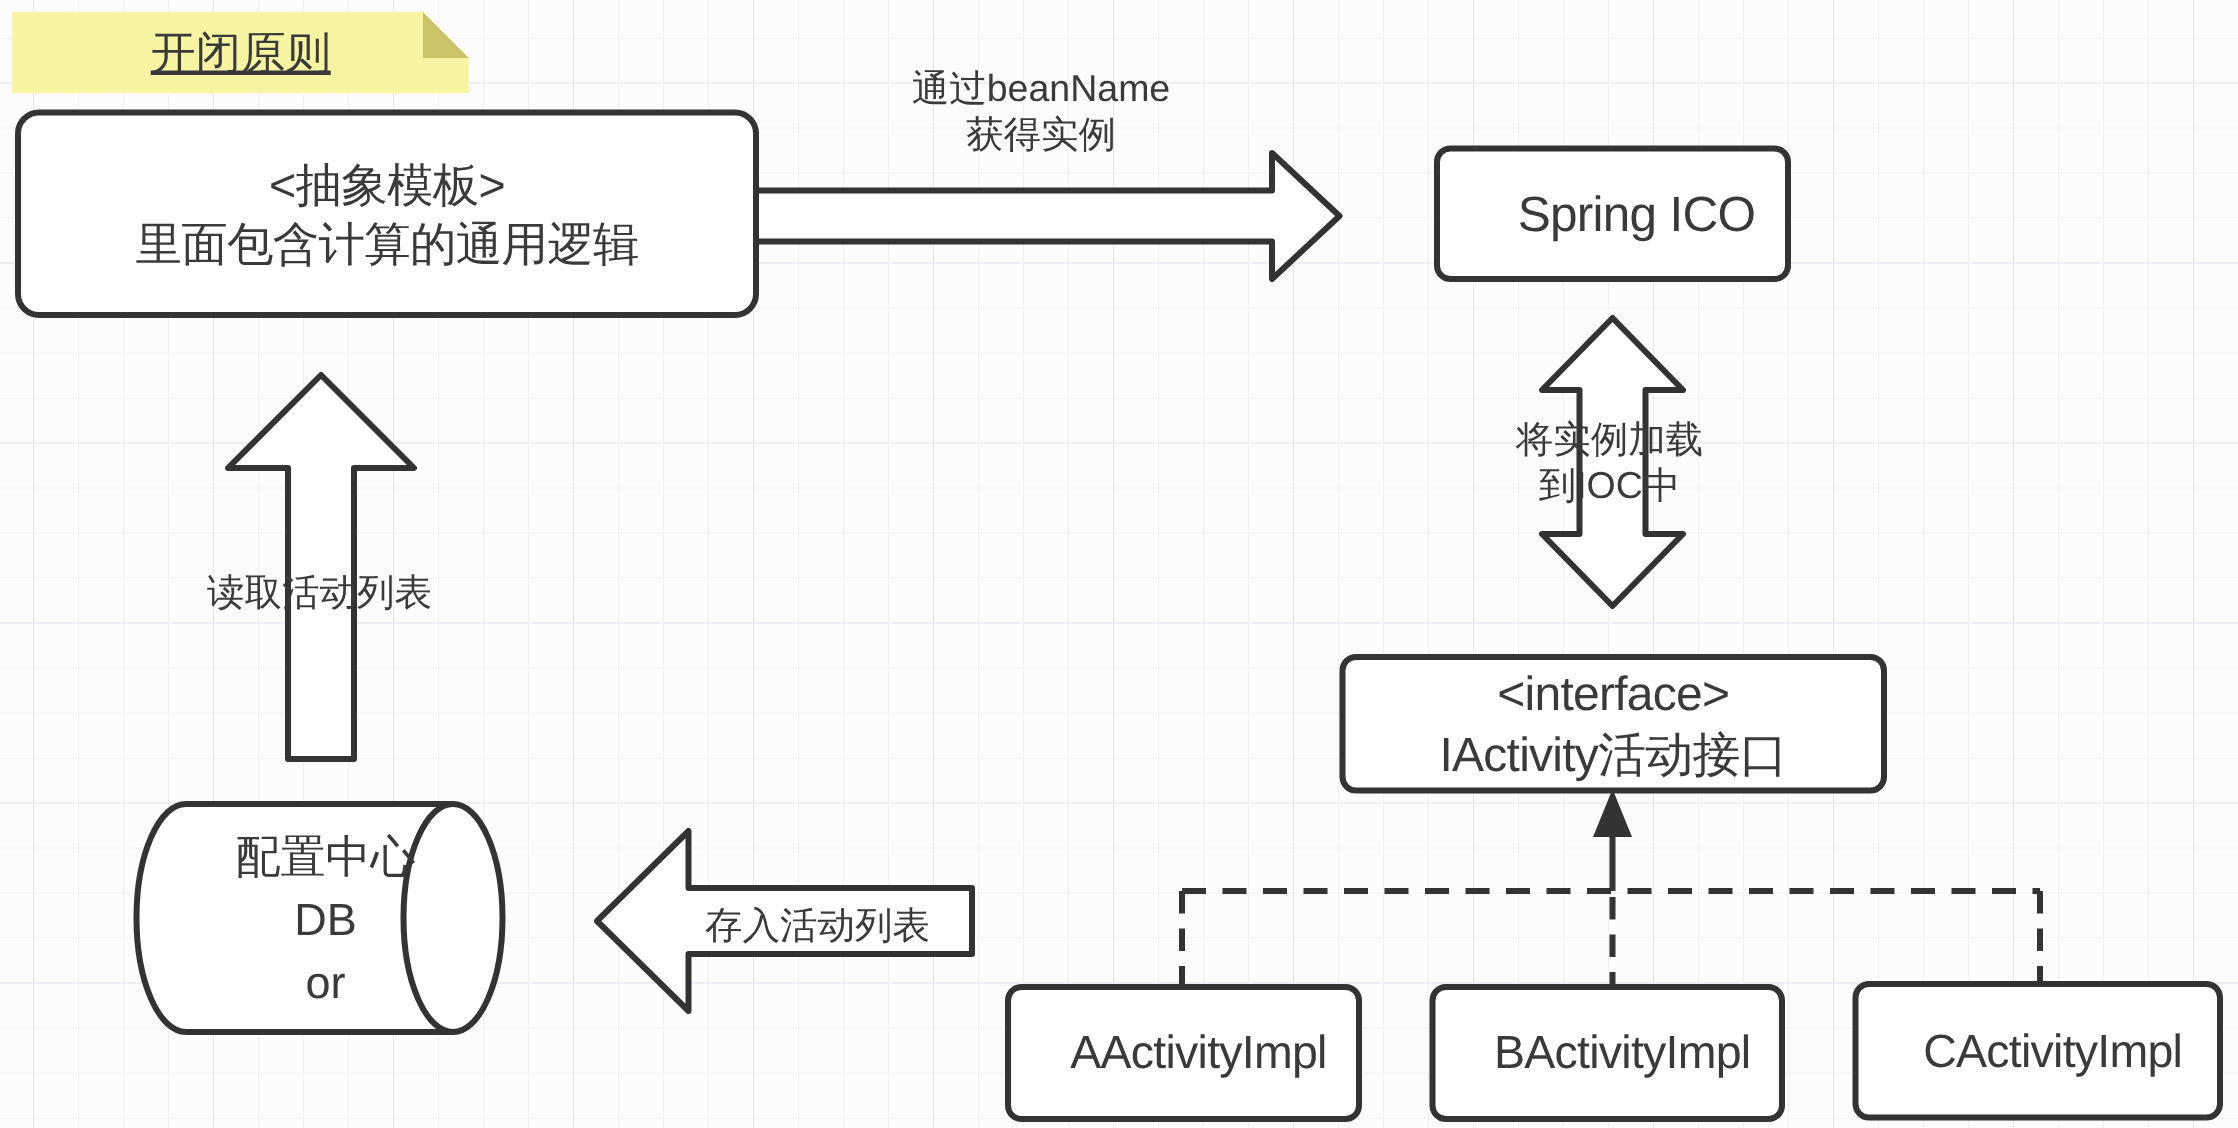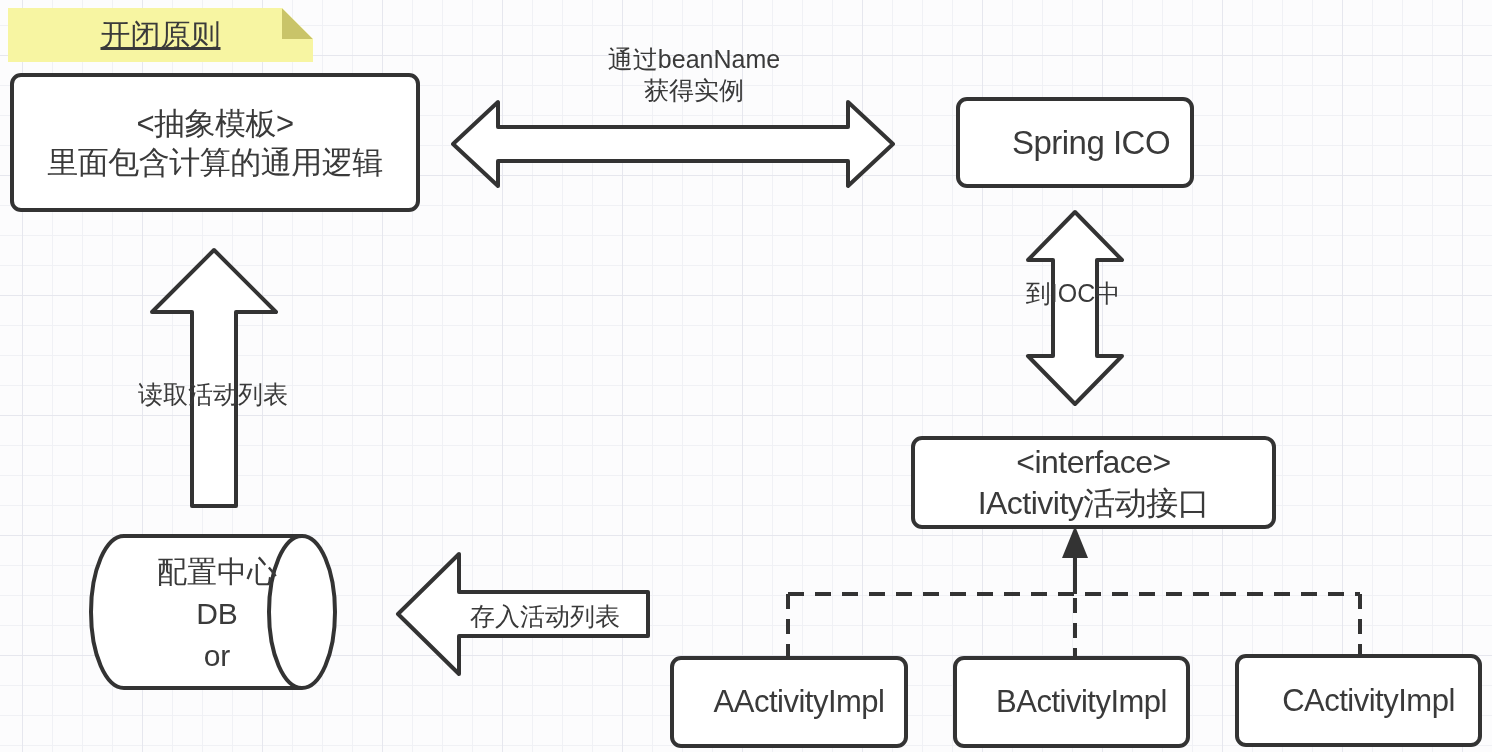--- a/index.html
+++ b/index.html
@@ -28,23 +28,23 @@
     background:#f7f5a2;
     clip-path:polygon(0 0,274px 0,305px 31px,305px 100%,0 100%);
     display:flex;align-items:center;justify-content:center;
     font-size:30px;color:#3a3a3a;text-decoration:underline;
   }
   .note-fold{
     position:absolute;left:274px;top:0;width:31px;height:31px;
     background:#c9c469;
     clip-path:polygon(0 0,100% 100%,0 100%);
   }
-  .abstract{left:10px;top:73px;width:410px;height:139px;font-size:31px;line-height:39px;}
+  .abstract{left:10px;top:73px;width:496px;height:139px;font-size:31px;line-height:39px;border-radius:16px;}
   .spring{left:956px;top:97px;width:238px;height:91px;font-size:33px;padding-left:32px;}
-  .interface{left:893px;top:436px;width:365px;height:93px;font-size:32px;line-height:41px;margin-left:18px;}
+  .interface{left:893px;top:436px;width:365px;height:93px;font-size:32px;line-height:41px;}
   .impl{top:656px;width:238px;height:92px;font-size:31px;padding-left:20px;}
   .impl-a{left:670px;}
   .impl-b{left:953px;width:237px;}
   .impl-c{left:1235px;top:654px;width:247px;height:93px;}
   .lbl-bean{left:544px;top:44px;width:300px;font-size:25px;line-height:31px;}
   .lbl-ioc{left:963px;top:278px;width:220px;font-size:25px;line-height:31px;}
   .lbl-read{left:108px;top:378px;width:210px;font-size:25px;}
   .lbl-save{left:440px;top:600px;width:210px;font-size:25px;}
   .lbl-db{left:95px;top:551px;width:196px;font-size:30px;line-height:42px;text-align:center;position:absolute;color:#3a3a3a;z-index:3;padding-left:24px;}
   .watermark{
@@ -76,20 +76,21 @@
   </div>
 
   <div class="box spring">
     <div>Spring ICO</div>
   </div>
 
   <svg class="shape" style="left:1025px;top:209px;" width="100" height="198" viewBox="0 0 100 198">
     <polygon points="50,3 97,51 72,51 72,147 97,147 50,195 3,147 28,147 28,51 3,51" fill="#ffffff" stroke="#333333" stroke-width="4" stroke-linejoin="round"></polygon>
   </svg>
   <div class="lbl lbl-ioc">
+    <div>将实例加载</div>
     <div>到IOC中</div>
   </div>
 
   <div class="box interface">
     <div>&lt;interface&gt;</div>
     <div>IActivity活动接口</div>
   </div>
 
   <svg class="shape" style="left:148px;top:246px;" width="132" height="264" viewBox="0 0 132 264">
     <polygon points="66,4 128,66 88,66 88,260 44,260 44,66 4,66" fill="#ffffff" stroke="#333333" stroke-width="4" stroke-linejoin="round"></polygon>

